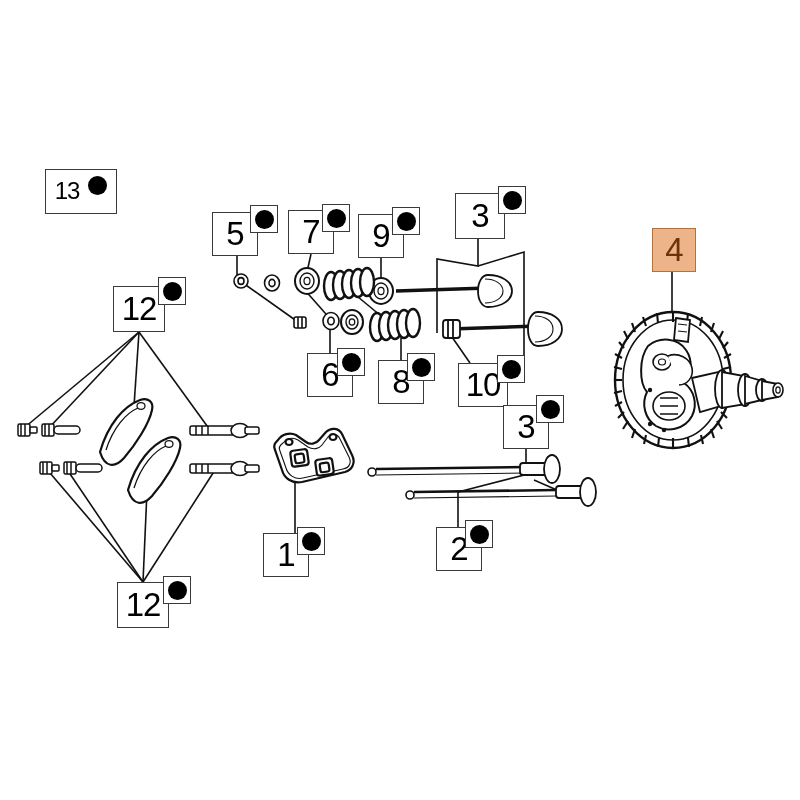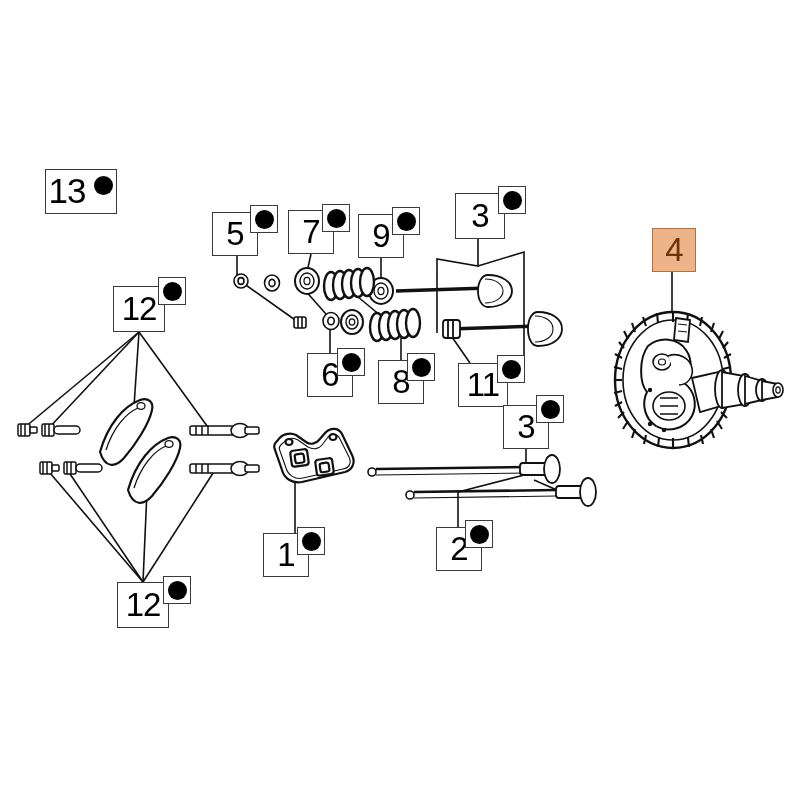--- a/index.html
+++ b/index.html
@@ -33,21 +33,21 @@
     justify-content: center;
   }
   .callout .num {
     font-family: "Liberation Sans", sans-serif;
     font-size: 33px;
     line-height: 1;
     color: #000000;
     letter-spacing: -1px;
     margin-top: -2px;
   }
-  .callout.wide .num { font-size: 35px; }
+  .callout.wide .num { font-size: 24px; }
   .bulletbox {
     position: absolute;
     box-sizing: border-box;
     background: #ffffff;
     border: 1px solid #3a3a3a;
     display: flex;
     align-items: center;
     justify-content: center;
   }
   .bulletbox .dot {
@@ -408,21 +408,21 @@
   </div>
 
   <div class="callout" style="left:378px; top:360px; width:46px; height:44px;">
     <span class="num">8</span>
   </div>
   <div class="bulletbox" style="left:407px; top:353px; width:28px; height:28px;">
     <span class="dot"></span>
   </div>
 
   <div class="callout" style="left:458px; top:363px; width:50px; height:44px;">
-    <span class="num">11</span>
+    <span class="num">10</span>
   </div>
   <div class="bulletbox" style="left:497px; top:355px; width:28px; height:28px;">
     <span class="dot"></span>
   </div>
 
   <div class="callout" style="left:503px; top:405px; width:46px; height:44px;">
     <span class="num">3</span>
   </div>
   <div class="bulletbox" style="left:536px; top:395px; width:28px; height:28px;">
     <span class="dot"></span>

